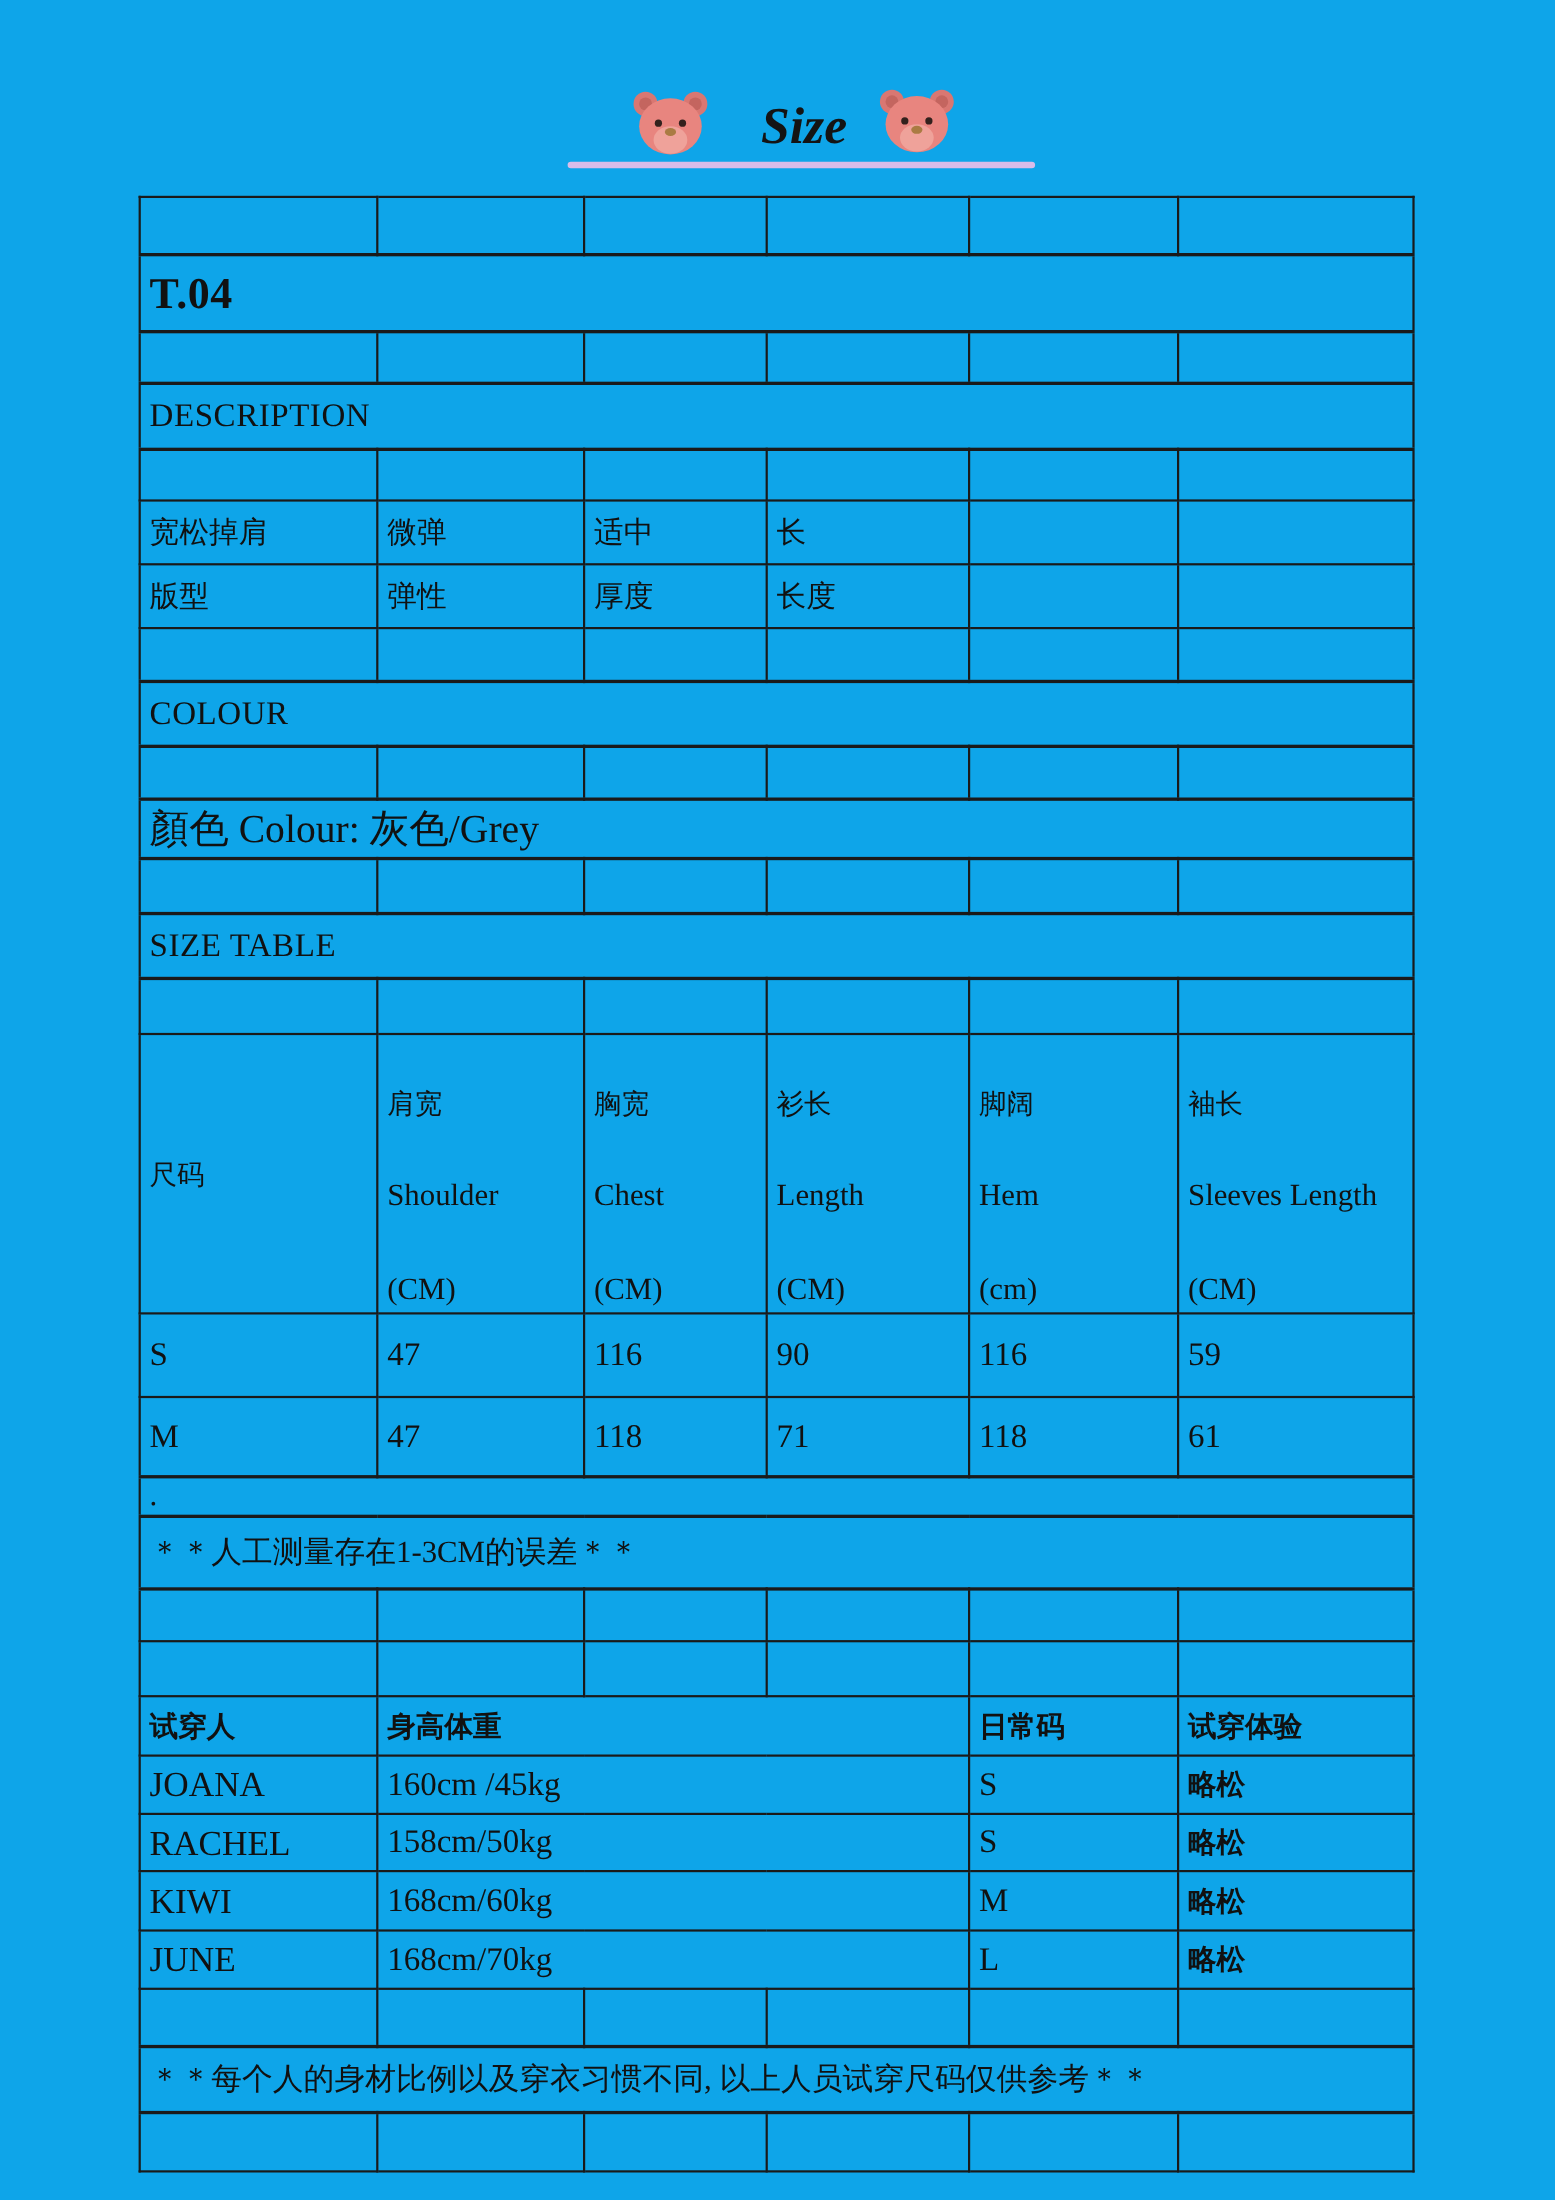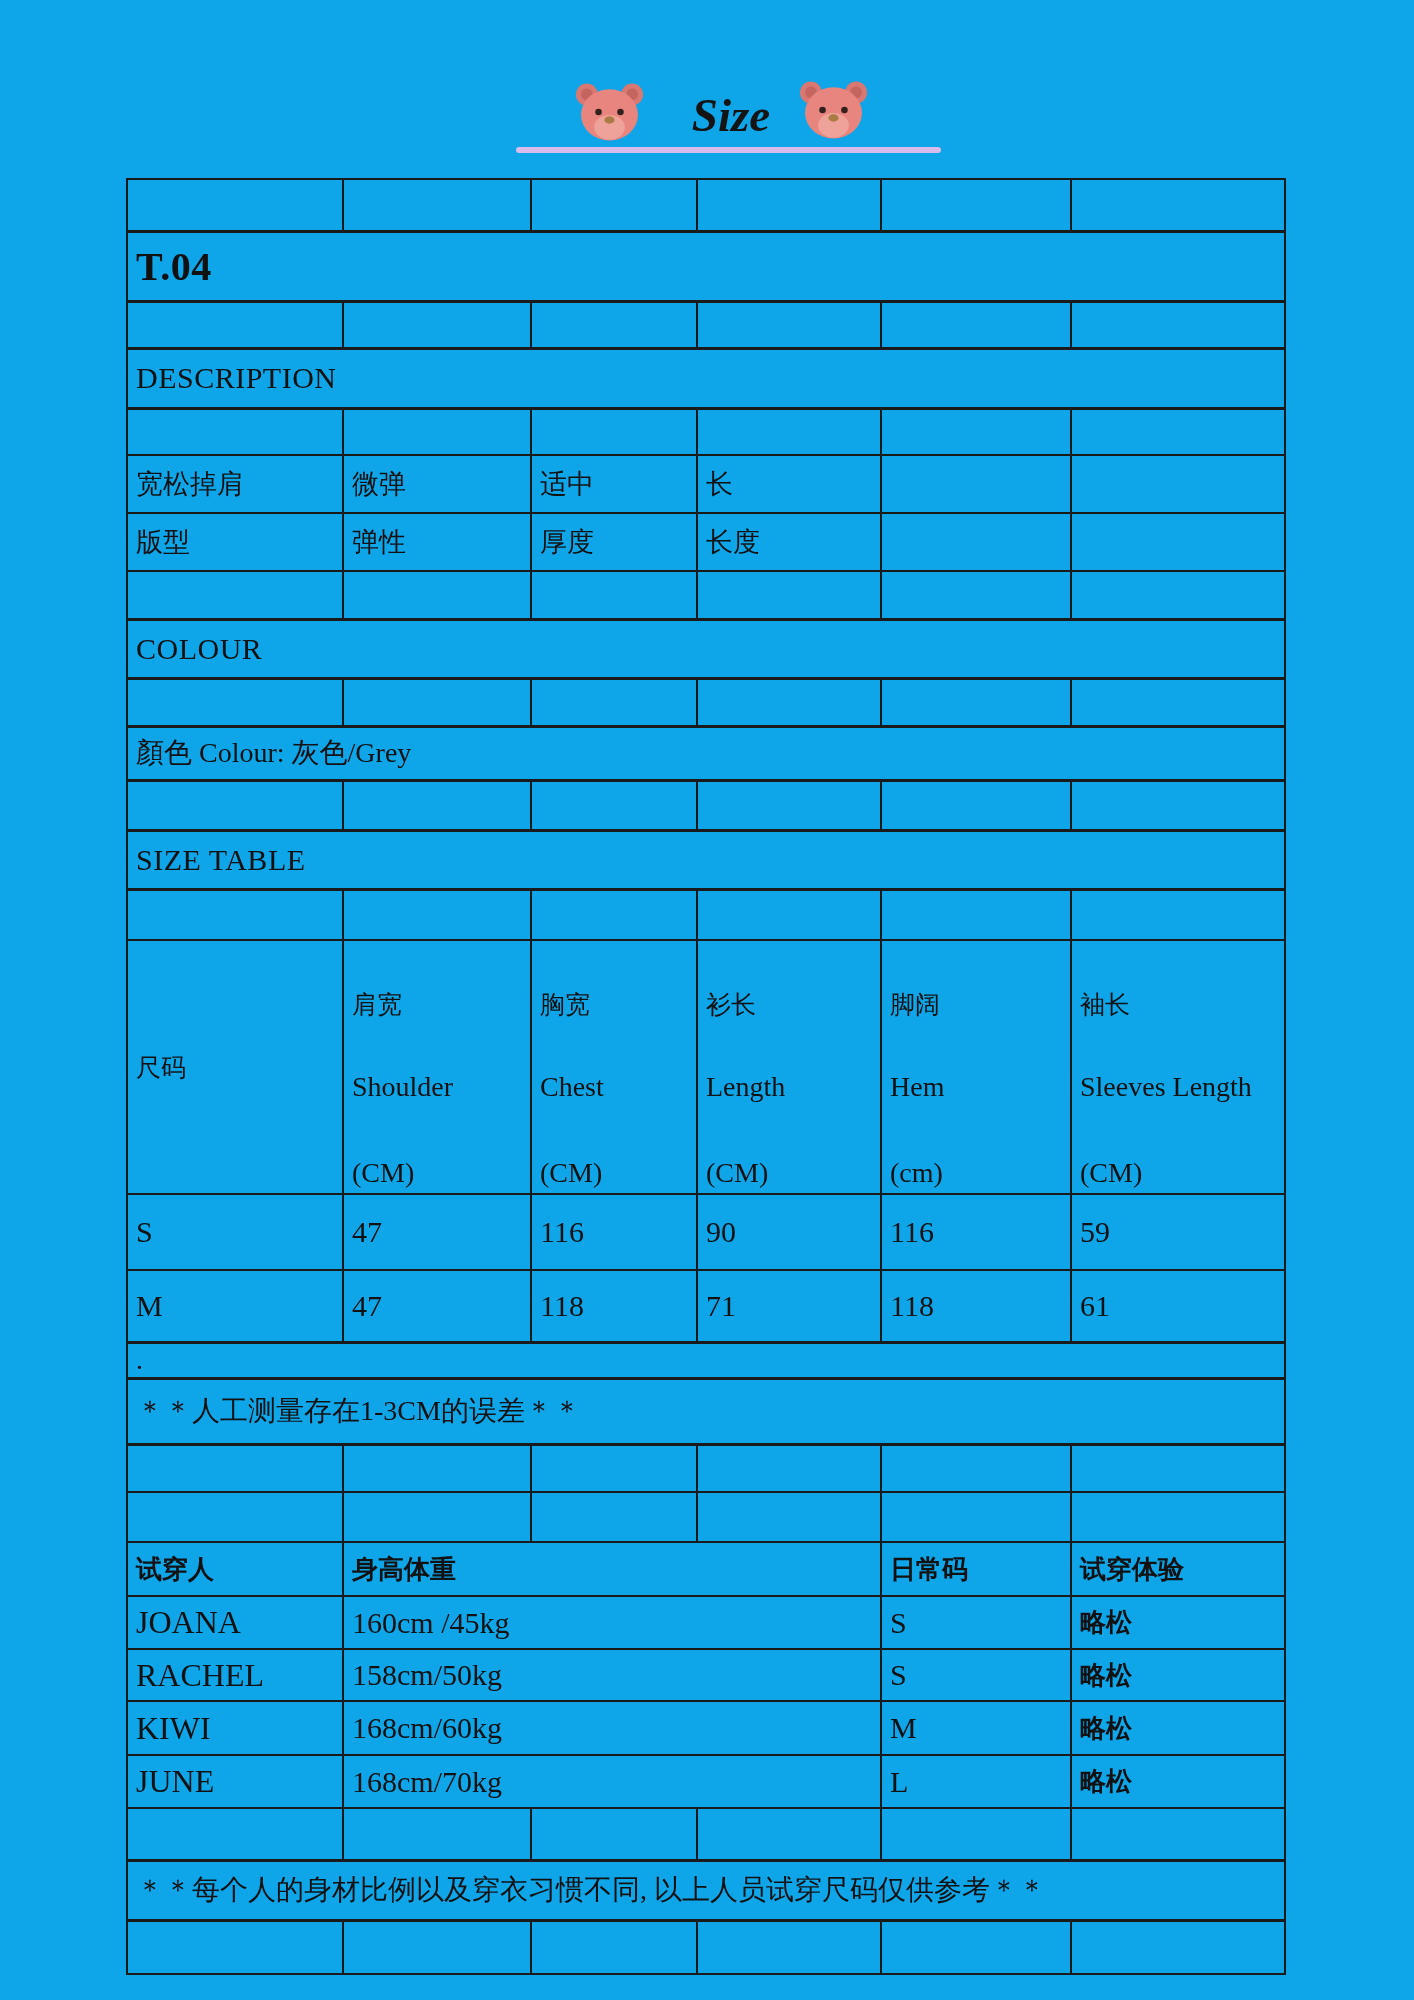--- a/index.html
+++ b/index.html
@@ -18,21 +18,21 @@
 
   
   .tbl{position:absolute;left:126px;top:178px;width:1158px;border-collapse:collapse;table-layout:fixed;}
   .tbl td{border:2px solid #1a1a1a;padding:0 0 0 8px;vertical-align:middle;overflow:hidden;
           font-family:"Liberation Serif","DejaVu Serif",serif;}
   .hb{border-top-width:3px !important;border-bottom-width:3px !important;}
 
   .t04{font-weight:700;font-size:40px;letter-spacing:.5px;}
   .sec{font-weight:400;font-size:30px;letter-spacing:.5px;}
   .cjk{font-family:"Liberation Sans","DejaVu Sans",sans-serif;font-size:27px;}
-  .mix{font-size:28px;margin-top:19px;}
+  .mix{font-size:36px;margin-top:19px;}
   .note{font-family:"Liberation Sans","DejaVu Sans",sans-serif;font-size:28px;}
   .val{font-size:30px;}
   .topal{vertical-align:top;padding-top:6px;}
   .dotc{font-size:28px;vertical-align:bottom;padding-bottom:2px;line-height:1;}
   .blk{display:block;margin-top:45px;}
   .szhead{line-height:1.45;padding-top:6px;padding-bottom:6px;}
   .szcn{font-family:"Liberation Sans","DejaVu Sans",sans-serif;font-size:25px;}
   .szen{font-family:"Liberation Serif","DejaVu Serif",serif;font-size:28px;}
   .tryhead{font-family:"Liberation Sans","DejaVu Sans",sans-serif;font-weight:700;font-size:26px;}
   .name{font-size:32px;margin-top:12px;}

